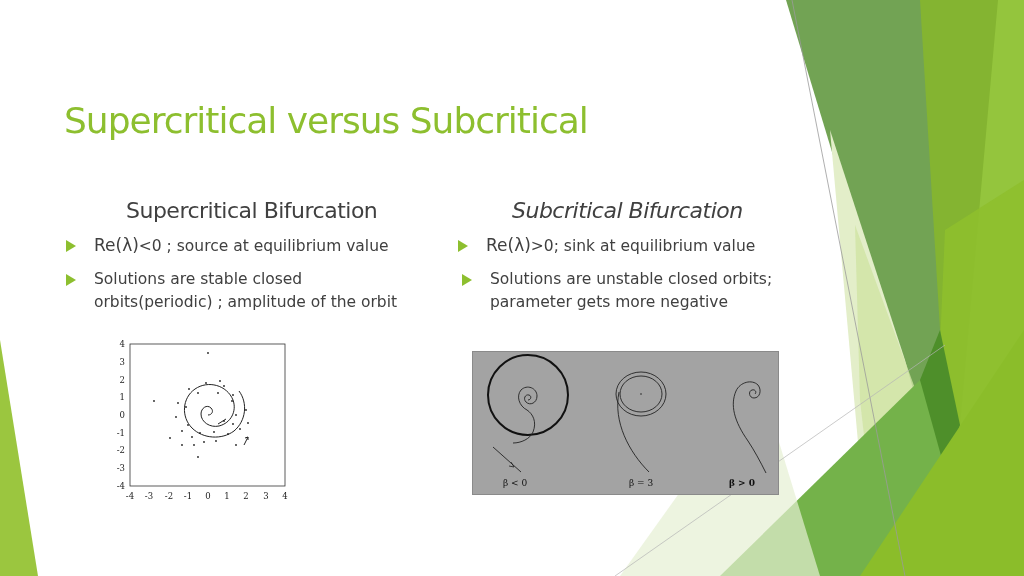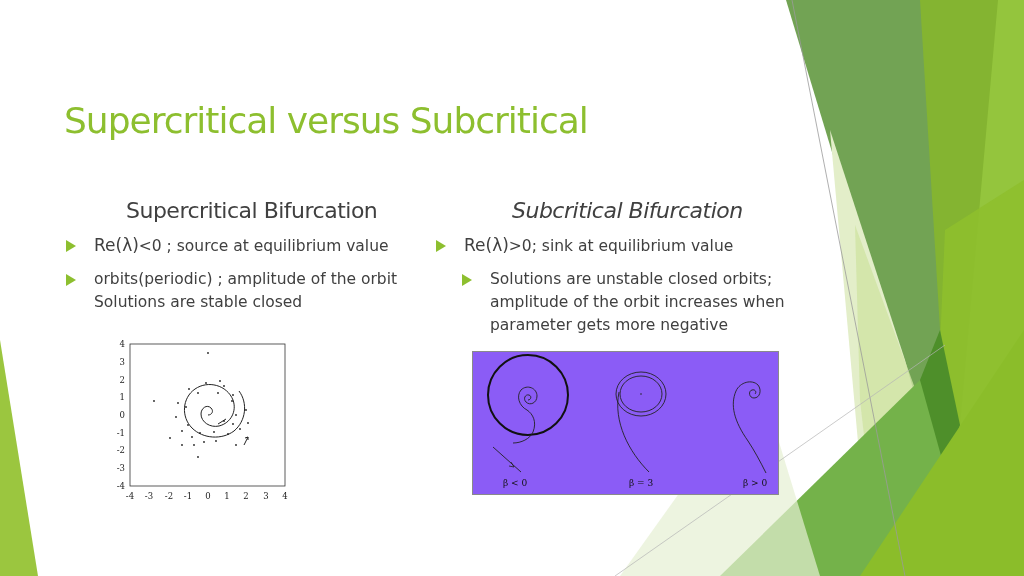--- a/index.html
+++ b/index.html
@@ -4,21 +4,21 @@
 <style>
   html, body { margin:0; padding:0; }
   body { width:1024px; height:576px; overflow:hidden; background:#ffffff; position:relative; font-family:"DejaVu Sans", sans-serif; }
   .bg { position:absolute; left:0; top:0; width:1024px; height:576px; }
   .title { position:absolute; left:64px; top:56px; font-size:36px; color:#8dbf2f; font-family:"DejaVu Sans", sans-serif; letter-spacing:-1px; white-space:nowrap;margin-top:44px; }
   .col-head { position:absolute; font-size:22px; color:#404040; white-space:nowrap; letter-spacing:-0.5px; }
   .bullet { position:absolute; display:flex; align-items:flex-start; color:#404040; font-size:15.5px; line-height:23px;justify-content:center; }
   .bullet .tri { width:0; height:0; border-top:6px solid transparent; border-bottom:6px solid transparent; border-left:10px solid #8dbf2f; margin-top:6px; margin-right:18px; flex:none; }
   .bullet .re { font-size:17px; }
   .fig { position:absolute; }
-  .fig-box { position:absolute; left:472px; top:351px; width:305px; height:142px; border:1px solid #8a8a8a; background:#8b5cf6;text-align:right; }
+  .fig-box { position:absolute; left:472px; top:351px; width:305px; height:142px; border:1px solid #8a8a8a; background:#a3a3a3;text-align:right; }
 </style>
 </head>
 <body>
 
 <svg class="bg" viewBox="0 0 1024 576">
   <polygon points="0,340 0,576 38,576" fill="#9bc63f"></polygon>
   <polygon points="786,0 1024,0 1024,576 965,576 895,360" fill="#6a9e4b" opacity="0.95"></polygon>
   <polygon points="920,0 1024,0 1024,576 955,576" fill="#84b431"></polygon>
   <polygon points="998,0 1024,0 1024,576 978,576 955,480" fill="#94c53d"></polygon>
   <polygon points="830,130 905,360 965,576 870,576" fill="#e3eec9"></polygon>
@@ -37,22 +37,22 @@
 <div class="col-head" style="left:93px; top:198px;margin-left:33px;">Supercritical Bifurcation</div>
 
 <div class="bullet" style="left:66px; top:234px;">
   <span class="tri"></span>
   <span><span class="re">Re(λ)</span><span>&lt;0 ; source at equilibrium value</span></span>
 </div>
 
 <div class="bullet" style="left:66px; top:268px;">
   <span class="tri"></span>
   <span>
+    <span style="display:block">Solutions are stable closed</span>
     <span style="display:block">orbits(periodic) ; amplitude of the orbit</span>
-    <span style="display:block">Solutions are stable closed</span>
   </span>
 </div>
 
 <svg class="fig" style="left:108px; top:337px;" width="185" height="168" viewBox="0 0 185 168">
   <rect x="22" y="7" width="155" height="142" fill="#fff" stroke="#333" stroke-width="0.8"></rect>
   <g font-family="DejaVu Serif, serif" font-size="8.5" fill="#222" text-anchor="end">
     <text x="17" y="10">4</text>
       <text x="17" y="28">3</text>
       <text x="17" y="46">2</text>
       <text x="17" y="63">1</text>
@@ -107,30 +107,29 @@
       <circle cx="132" cy="92" r="0.9"></circle>
       <circle cx="74" cy="108" r="0.9"></circle>
       <circle cx="86" cy="108" r="0.9"></circle>
   </g>
   <path d="M136,108 l4,-8 m0,0 l-3,1 m3,-1 l0,3" stroke="#222" stroke-width="1" fill="none"></path>
   <path d="M110,87 l8,-5" stroke="#222" stroke-width="1" fill="none"></path>
 </svg>
 
 <div class="col-head" style="left:512px; top:198px;font-style:italic;">Subcritical Bifurcation</div>
 
-<div class="bullet" style="left:436px; top:234px;">
+<div class="bullet" style="left:458px; top:234px;">
   <span class="tri"></span>
   <span><span class="re">Re(λ)</span><span>&gt;0; sink at equilibrium value</span></span>
 </div>
 
 <div class="bullet" style="left:462px; top:268px;">
   <span class="tri"></span>
   <span>
     <span style="display:block">Solutions are unstable closed orbits;</span>
-    <span style="display:block">amplitude of the orbit increases when</span>
     <span style="display:block">parameter gets more negative</span>
   </span>
 </div>
 
 <div class="fig-box">
   <svg width="305" height="142" viewBox="0 0 305 142">
 
     <circle cx="55" cy="43" r="40" fill="none" stroke="#111" stroke-width="2"></circle>
     <path d="M55,48 c3,0 4,-4 1,-5 c-4,-1 -6,4 -3,7 c4,4 11,1 11,-6 c0,-8 -10,-12 -16,-6 c-5,6 -2,16 6,20 c6,4 10,12 6,22 c-3,7 -12,11 -20,11" fill="none" stroke="#222" stroke-width="0.9"></path>
     <path d="M20,95 l28,25" stroke="#222" stroke-width="0.9"></path>
@@ -138,14 +137,14 @@
 
     <ellipse cx="168" cy="42" rx="25" ry="22" fill="none" stroke="#222" stroke-width="0.9"></ellipse>
     <ellipse cx="168" cy="42" rx="21" ry="18" fill="none" stroke="#222" stroke-width="0.9"></ellipse>
     <circle cx="168" cy="42" r="0.8" fill="#222"></circle>
     <path d="M146,40 c-6,30 10,60 30,80" fill="none" stroke="#222" stroke-width="0.9"></path>
 
     <path d="M282,42 c2,-2 0,-5 -3,-4 c-4,1 -3,8 2,8 c6,0 8,-8 4,-13 c-6,-6 -18,-3 -22,6 c-6,14 -2,30 12,50 c6,9 12,20 18,32" fill="none" stroke="#222" stroke-width="0.9"></path>
   </svg>
   <div style="position:absolute; left:30px; top:126px; font-size:9px; font-family:'DejaVu Serif',serif; color:#111;">β &lt; 0</div>
   <div style="position:absolute; left:156px; top:126px; font-size:9px; font-family:'DejaVu Serif',serif; color:#111;">β = 3</div>
-  <div style="position:absolute; left:270px; top:126px; font-size:9px; font-family:'DejaVu Serif',serif; color:#111;">β &gt; 0</div>
+  <div style="position:absolute; left:256px; top:126px; font-size:9px; font-family:'DejaVu Serif',serif; color:#111;font-weight:bold;">β &gt; 0</div>
 </div>
 
 </body></html>

